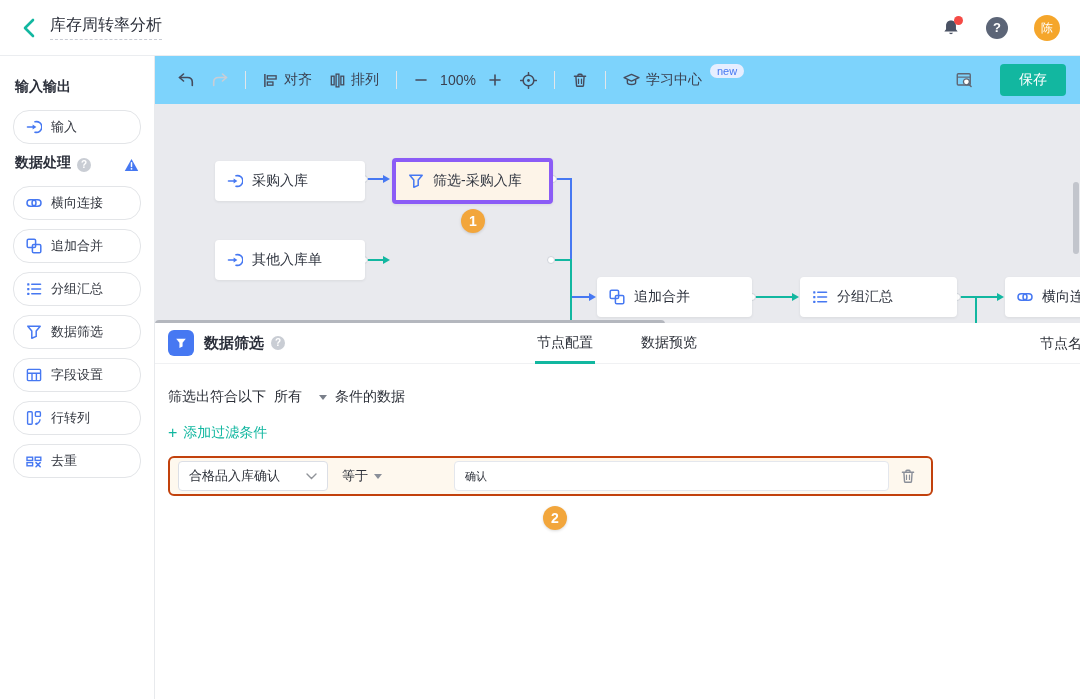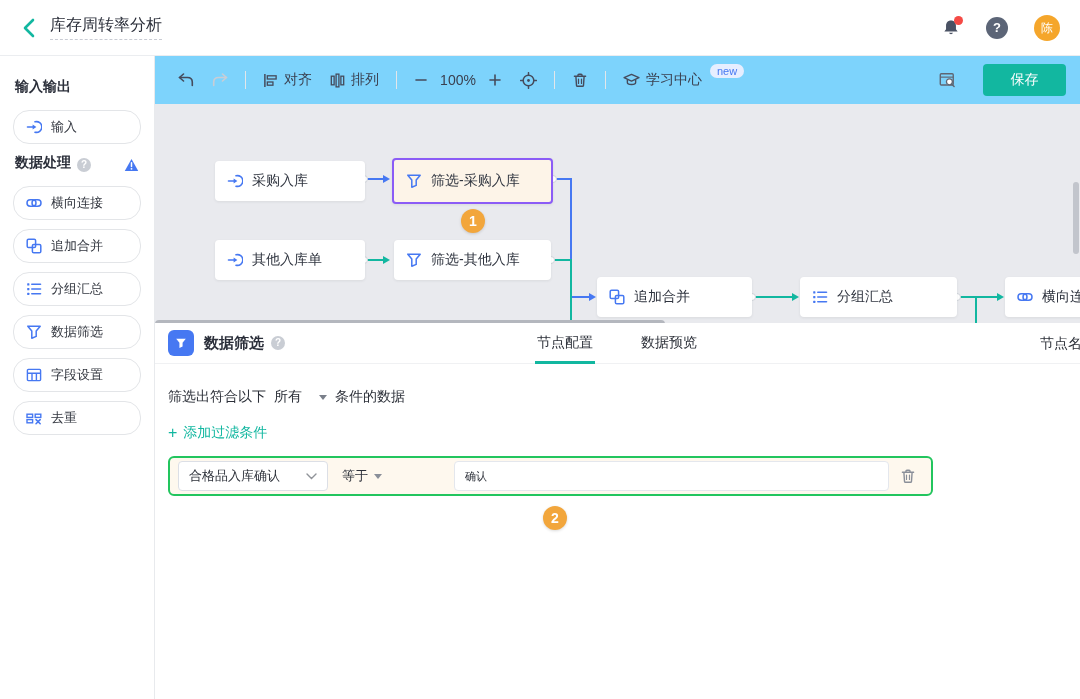--- a/index.html
+++ b/index.html
@@ -61,35 +61,35 @@
     font-size:14px; color:#3a4050; flex-shrink:0;
   }
   .tb-item { display:flex; align-items:center; gap:6px; cursor:pointer; margin:0 9px; }
   .tb-sep { width:1px; height:18px; background:#e3e6ea; margin:0 8px; }
   .zoom-text { width:42px; text-align:center; color:#3a4050; }
   .new-badge {
     background:#e6eeff; color:#4678f2; font-size:11px; border-radius:9px;
     padding:1px 7px; position:relative; top:-9px; margin-left:2px;
   }
   .save-btn {
-    width:83px; height:32px; background:#12b7a0; border:none; border-radius:4px;
+    width:66px; height:32px; background:#12b7a0; border:none; border-radius:4px;
     color:#fff; font-size:14px; cursor:pointer; margin-left:18px;
     font-family:"Liberation Sans", sans-serif;
   }
   
   .canvas {
     position:relative; height:219px; background:#e9eaee; overflow:hidden; flex-shrink:0;
   }
   .node {
     position:absolute; height:40px; background:#fff; border-radius:4px;
     display:flex; align-items:center; gap:9px; padding:0 12px; font-size:14px;
     color:#2f343f; box-shadow:0 1px 3px rgba(31,35,41,.08); cursor:pointer; white-space:nowrap;
   }
   .node.selected {
-    border:2px solid #8b5cf6; background:#fdf4e8; height:46px;
+    border:4px solid #8b5cf6; background:#fdf4e8; height:46px;
   }
   .edge { position:absolute; }
   .edge.h { height:2px; } .edge.v { width:2px; }
   .edge.blue { background:#4678f2; } .edge.teal { background:#12b7a0; }
   .arrow {
     position:absolute; width:0; height:0;
     border-top:4px solid transparent; border-bottom:4px solid transparent;
   }
   .arrow.blue { border-left:7px solid #4678f2; }
   .arrow.teal { border-left:7px solid #12b7a0; }
@@ -137,21 +137,21 @@
   .caret {
     width:0; height:0; border-left:4px solid transparent; border-right:4px solid transparent;
     border-top:5px solid #7a7f8a;
   }
   .add-cond {
     margin-top:18px; color:#12b7a0; font-size:14px; display:flex; align-items:center;
     gap:6px; cursor:pointer; width:fit-content;
   }
   .plus { font-size:16px; line-height:14px; }
   .filter-row {
-    margin-top:14px; width:765px; height:40px; border:2px solid #22c55e; border-radius:6px;
+    margin-top:14px; width:765px; height:40px; border:2px solid #c2410c; border-radius:6px;
     background:#fef8ee; display:flex; align-items:center; padding:0 6px;
   }
   .field-select {
     width:150px; height:30px; background:#fff; border:1px solid #dcdfe6; border-radius:4px;
     display:flex; align-items:center; padding:0 10px; font-size:13px; color:#2c3039;
     cursor:pointer; margin-left:2px;
   }
   .field-select .chev { margin-left:auto; display:flex; }
   .op-select {
     margin-left:14px; width:112px; display:flex; align-items:center; gap:6px;
@@ -260,20 +260,29 @@
       </div>
 
       <div class="tool-btn">
         <svg width="16" height="16" viewBox="0 0 16 16">
           <rect x="1.4" y="2.4" width="13.2" height="11.2" rx="1" fill="none" stroke="#4678f2" stroke-width="1.4"></rect>
           <path d="M1.4 6.2 H14.6 M6 6.2 V13.6 M10.4 6.2 V13.6" stroke="#4678f2" stroke-width="1.4"></path>
         </svg>
         <span>字段设置</span>
       </div>
 
+      <div class="tool-btn">
+        <svg width="16" height="16" viewBox="0 0 16 16">
+          <rect x="1.6" y="1.8" width="4.6" height="12.4" rx="1" fill="none" stroke="#4678f2" stroke-width="1.4"></rect>
+          <rect x="9.4" y="1.8" width="5" height="4.6" rx="1" fill="none" stroke="#4678f2" stroke-width="1.4"></rect>
+          <path d="M14 9.2 a4.6 4.6 0 0 1 -4.6 4.8" fill="none" stroke="#4678f2" stroke-width="1.4"></path>
+          <path d="M11 12.2 L8.8 14 L11.3 15.2 Z" fill="#4678f2"></path>
+        </svg>
+        <span>行转列</span>
+      </div>
 
       <div class="tool-btn">
         <svg width="16" height="16" viewBox="0 0 16 16">
           <g fill="none" stroke="#4678f2" stroke-width="1.4">
             <rect x="1" y="4.2" width="5.6" height="3.2"></rect>
             <rect x="9.2" y="4.2" width="5.6" height="3.2"></rect>
             <rect x="1" y="9.6" width="5.6" height="3.2"></rect>
           </g>
           <path d="M10 9.6 l4.2 4.2 M14.2 9.6 l-4.2 4.2" stroke="#4678f2" stroke-width="1.5" stroke-linecap="round"></path>
         </svg>
@@ -407,26 +416,20 @@
 
         <div class="node" style="left:60px; top:136px; width:150px;">
           <svg width="16" height="16" viewBox="0 0 16 16">
             <path d="M9 2.8 a5.4 5.4 0 1 1 0 10.4" fill="none" stroke="#4678f2" stroke-width="1.6" stroke-linecap="round"></path>
             <path d="M1.5 8 H8" stroke="#4678f2" stroke-width="1.6" stroke-linecap="round"></path>
             <path d="M6.6 5.4 L10.4 8 L6.6 10.6 Z" fill="#4678f2"></path>
           </svg>
           <span>其他入库单</span>
         </div>
 
-        <div class="node" style="left:239px; top:136px; width:157px;">
-          <svg width="16" height="16" viewBox="0 0 16 16">
-            <path d="M1.8 2.2 H14.2 L10.2 7 V12.4 L5.8 14.2 V7 Z" fill="none" stroke="#4678f2" stroke-width="1.5" stroke-linejoin="round"></path>
-          </svg>
-          <span>筛选-其他入库</span>
-        </div>
 
         <div class="node" style="left:442px; top:173px; width:155px;">
           <svg width="16" height="16" viewBox="0 0 16 16">
             <rect x="1.2" y="1.2" width="8.4" height="8.4" rx="1.4" fill="none" stroke="#4678f2" stroke-width="1.5"></rect>
             <rect x="6.4" y="6.4" width="8.4" height="8.4" rx="1.4" fill="none" stroke="#4678f2" stroke-width="1.5"></rect>
           </svg>
           <span>追加合并</span>
         </div>
 
         <div class="node" style="left:645px; top:173px; width:157px;">

